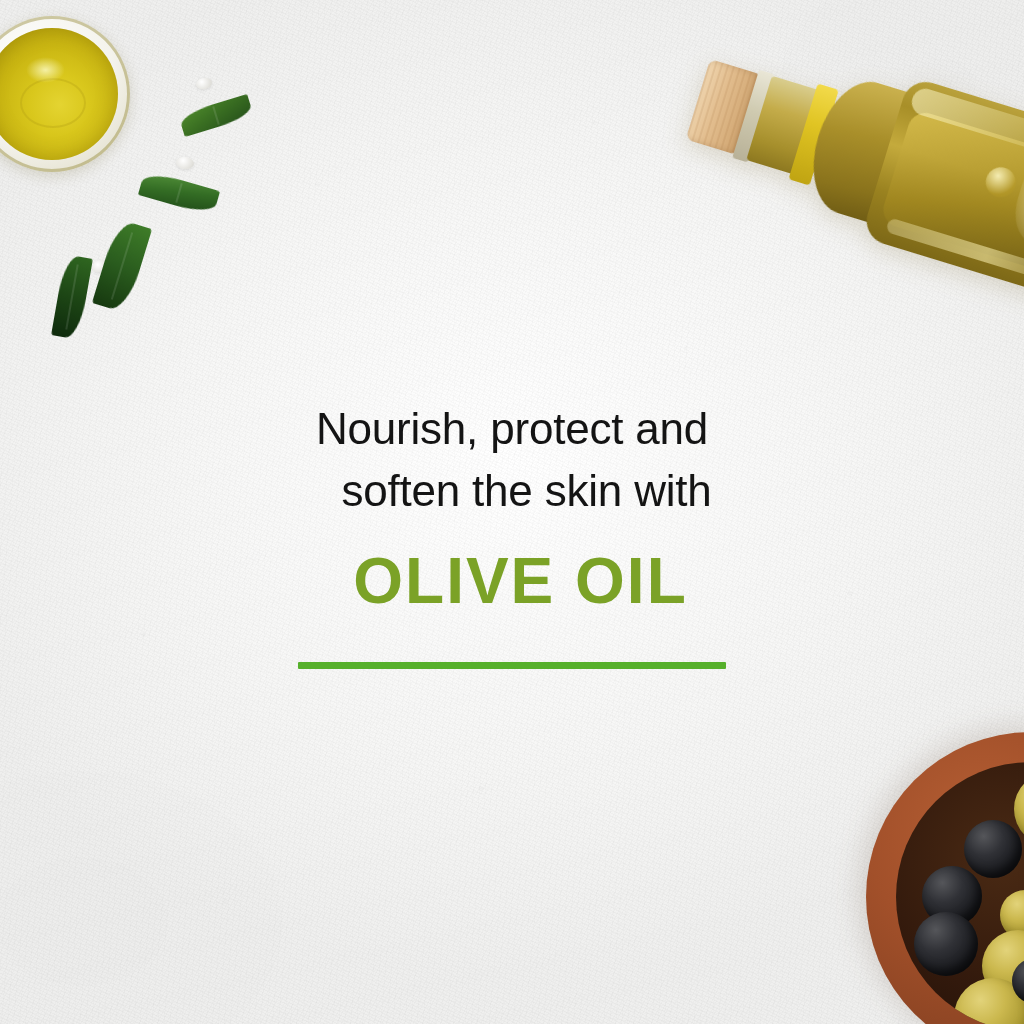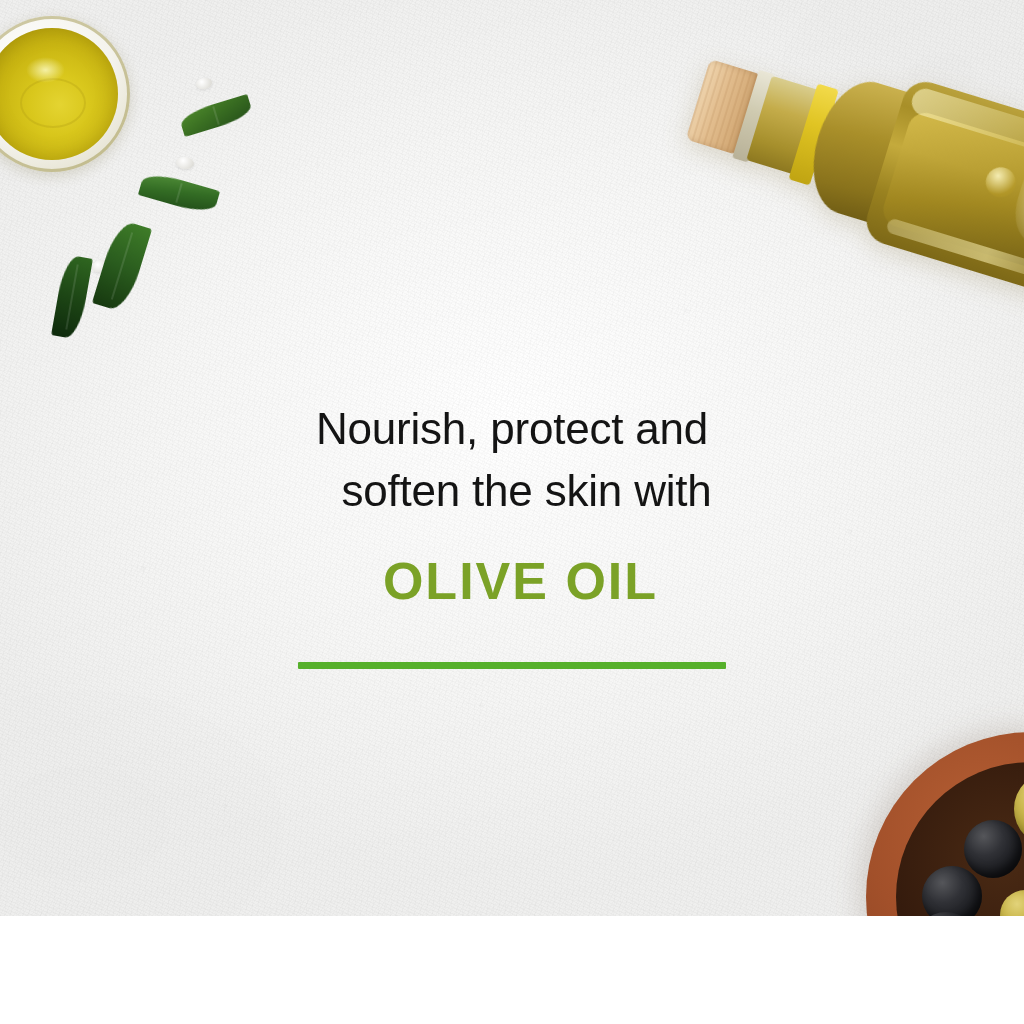--- a/index.html
+++ b/index.html
@@ -9,21 +9,21 @@
     width: 1024px;
     height: 1024px;
     overflow: hidden;
     background: #ffffff;
     font-family: "Liberation Sans", sans-serif;
   }
 
   #banner {
     position: relative;
     width: 1024px;
-    height: 916px;
+    height: 1024px;
     background: #f7f7f6;
     overflow: hidden;
   }
 
   
   .paper-base {
     position: absolute;
     inset: 0;
     background:
       radial-gradient(ellipse 60% 50% at 50% 45%, #ffffff 0%, #f6f6f5 60%, #efefee 100%);
@@ -67,21 +67,21 @@
   }
   .headline {
     font-size: 44px;
     line-height: 62px;
     font-weight: 400;
     color: #141414;
     letter-spacing: -0.2px;
   }
   .brand-word {
     margin-top: 16px;
-    font-size: 52px;
+    font-size: 64px;
     line-height: 86px;
     font-weight: 700;
     color: #7ba227;
     letter-spacing: 2px;
     padding-left: 17px;
   }
   .divider {
     width: 428px;
     height: 7px;
     margin: 38px auto 0;

